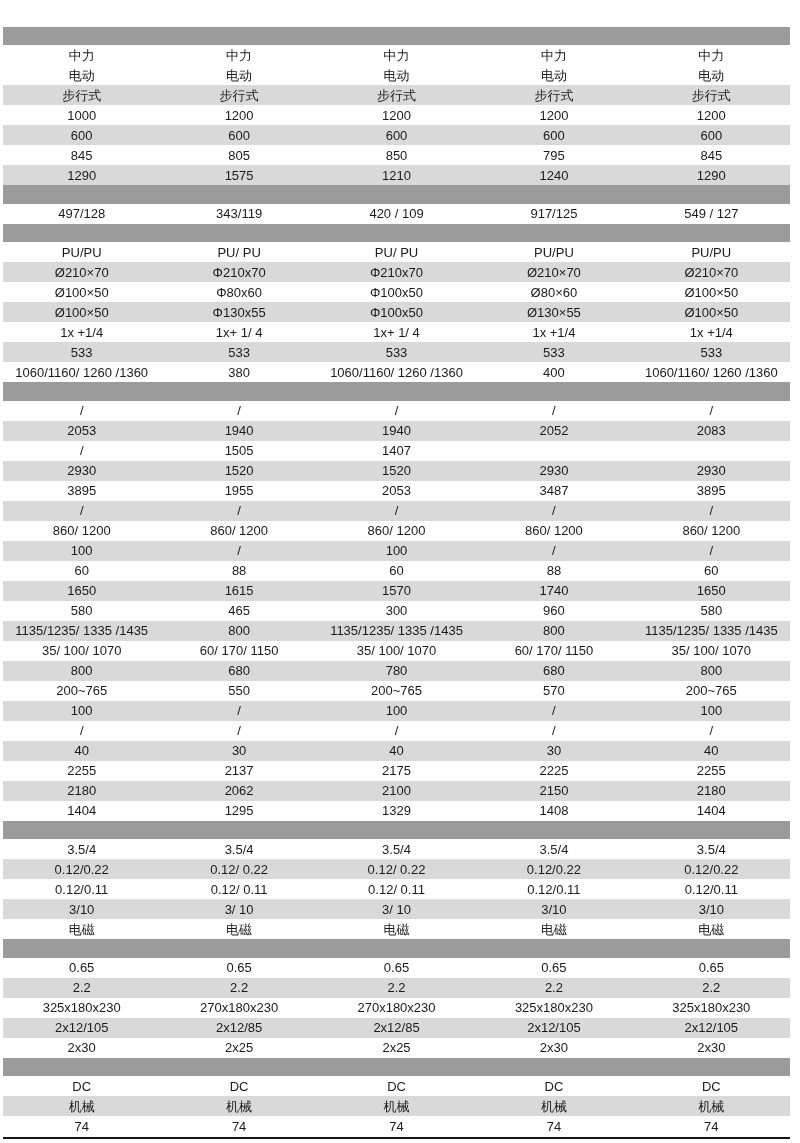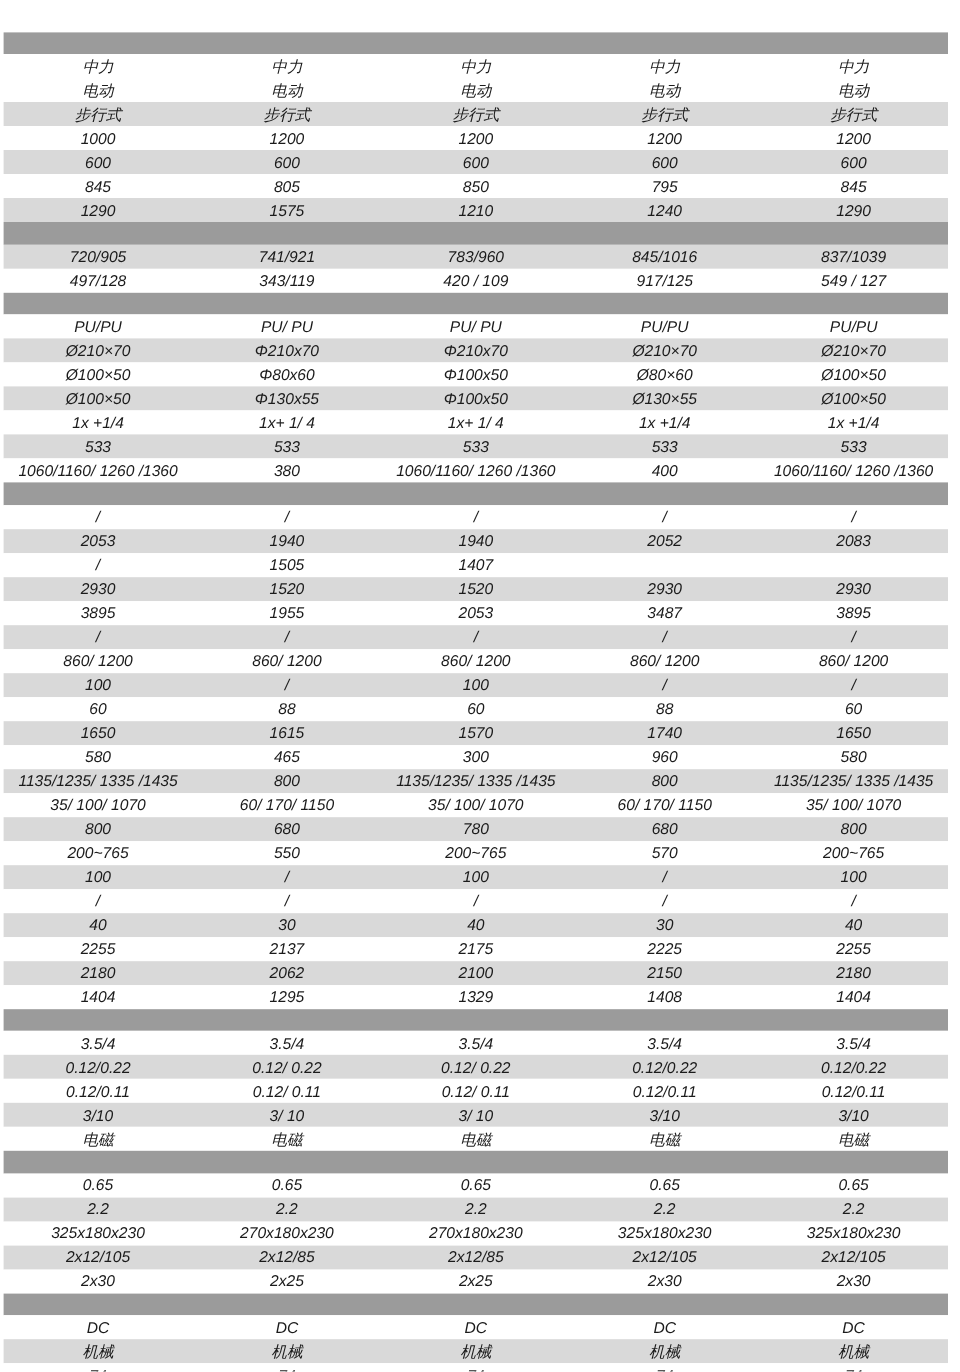--- a/index.html
+++ b/index.html
@@ -18,21 +18,20 @@
     position: absolute;
     left: 3px;
     top: 27px;
     width: 787px;
   }
   .t-row {
     display: flex;
     height: 20px;
     align-items: center;
     background: #ffffff;
-    font-style: italic;
   }
   .t-row.alt {
     background: var(--alt-color, #d9d9d9);
   }
   .t-cell {
     flex: 1 1 0;
     text-align: center;
     font-size: 13px;
     line-height: 1;
     color: var(--text-color, #1b1b1b);
@@ -97,27 +96,20 @@
       <div class="t-cell">845</div>
     </div>
     <div class="t-row alt">
       <div class="t-cell">1290</div>
       <div class="t-cell">1575</div>
       <div class="t-cell">1210</div>
       <div class="t-cell">1240</div>
       <div class="t-cell">1290</div>
     </div>
     <div class="divider"></div>
-    <div class="t-row alt">
-      <div class="t-cell">720/905</div>
-      <div class="t-cell">741/921</div>
-      <div class="t-cell">783/960</div>
-      <div class="t-cell">845/1016</div>
-      <div class="t-cell">837/1039</div>
-    </div>
     <div class="t-row">
       <div class="t-cell">497/128</div>
       <div class="t-cell">343/119</div>
       <div class="t-cell">420 / 109</div>
       <div class="t-cell">917/125</div>
       <div class="t-cell">549 / 127</div>
     </div>
     <div class="divider"></div>
     <div class="t-row">
       <div class="t-cell">PU/PU</div>

